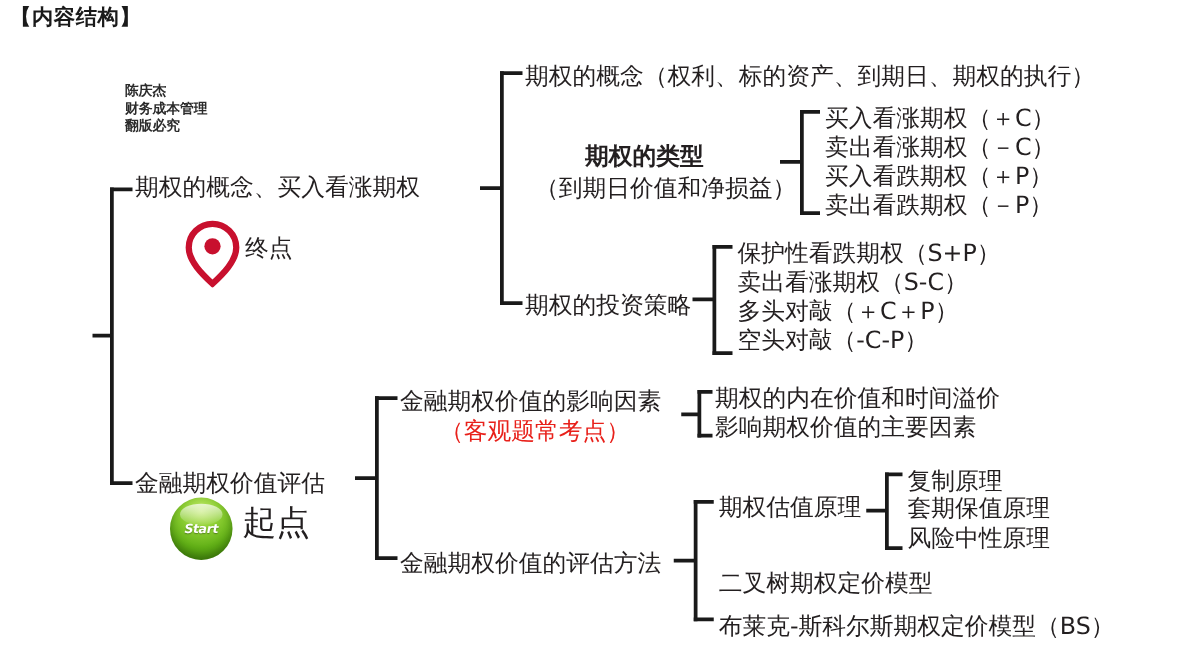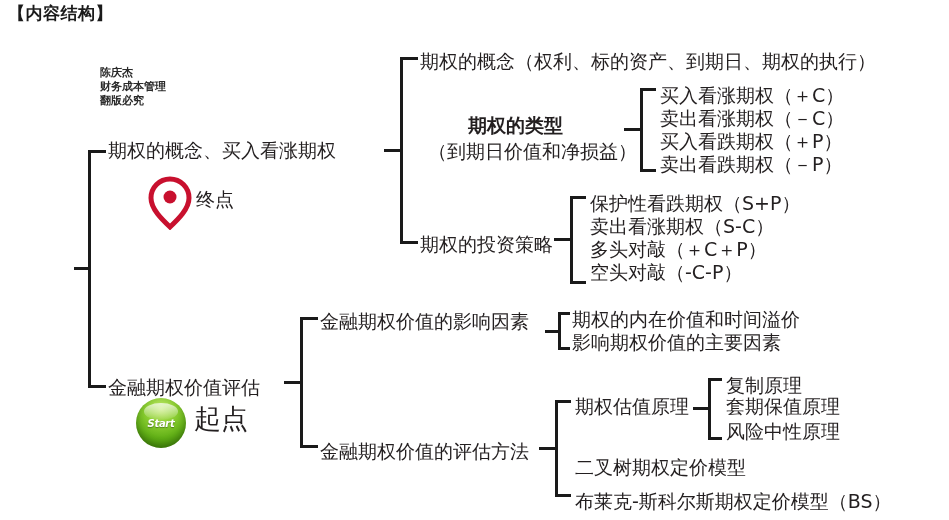--- a/index.html
+++ b/index.html
@@ -164,20 +164,21 @@
 
   <div class="abs" id="start-marker-icon">
     <span id="start-marker-text">Start</span>
   </div>
   <div class="abs" id="start-marker-label">起点</div>
 
   <div class="abs bracket" style="left:300px; top:317px; width:18px; height:131px;"></div>
   <div class="abs stub" style="left:284px; top:381px; width:18px;"></div>
 
   <div class="abs node" style="left:320px; top:309px;">金融期权价值的影响因素</div>
+  <div class="abs node red" style="left:352px; top:333px;">（客观题常考点）</div>
 
   <div class="abs bracket" style="left:558px; top:312px; width:12px; height:38px;"></div>
   <div class="abs stub" style="left:545px; top:330px; width:15px;"></div>
 
   <div class="abs node" style="left:572px; top:307px;">期权的内在价值和时间溢价</div>
   <div class="abs node" style="left:572px; top:330px;">影响期权价值的主要因素</div>
 
   <div class="abs node" style="left:320px; top:439px;">金融期权价值的评估方法</div>
 
   <div class="abs bracket" style="left:555px; top:400px; width:16px; height:97px;"></div>

